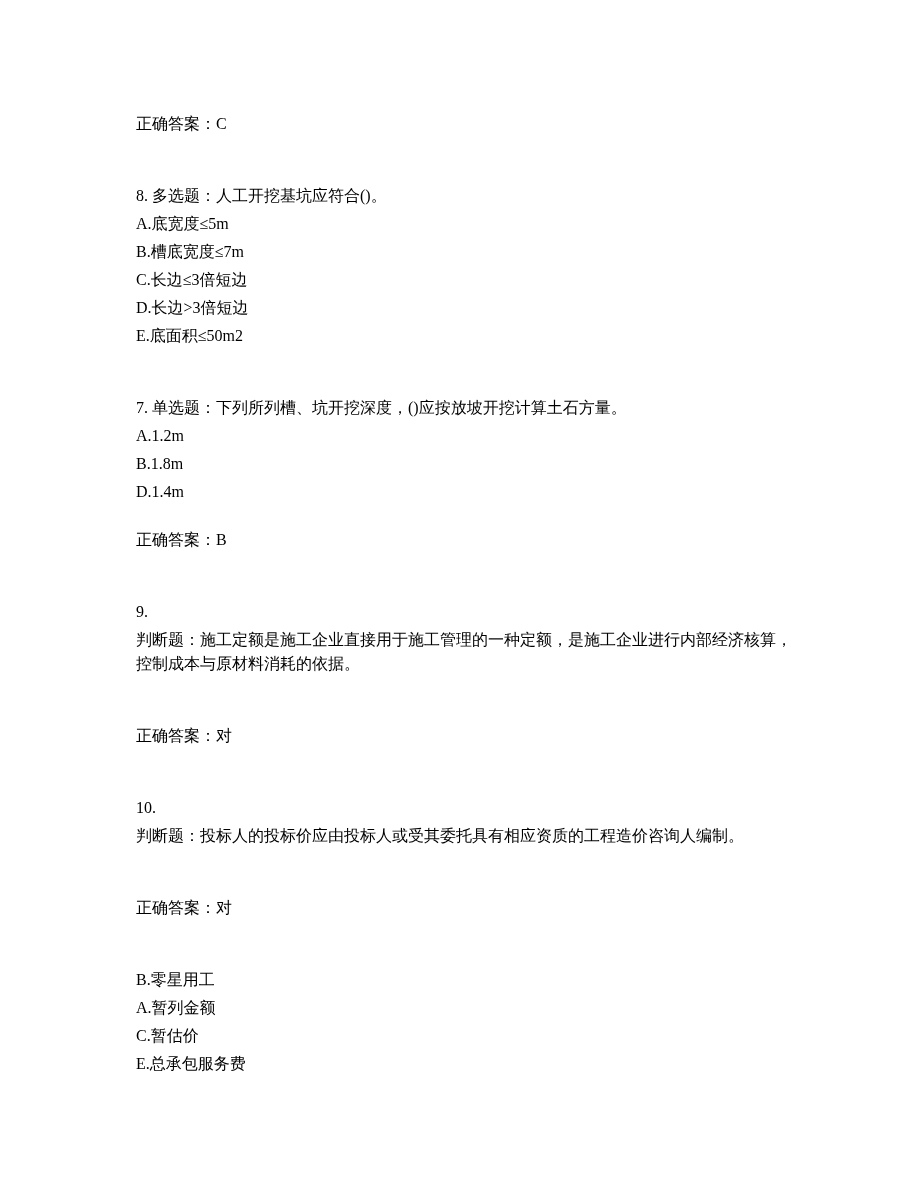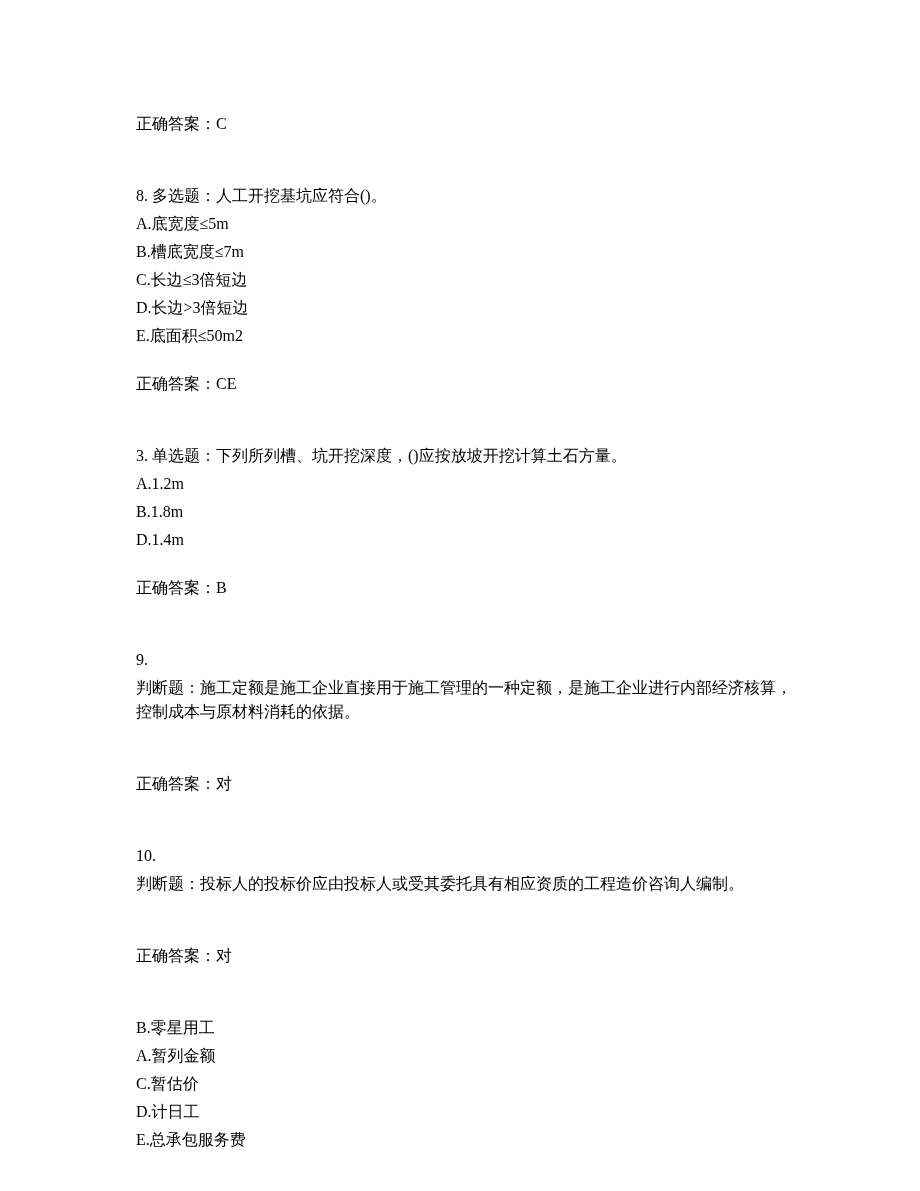--- a/index.html
+++ b/index.html
@@ -34,25 +34,24 @@
   <div class="line">正确答案：C</div>
 </div>
 
 <div class="question-block">
   <div class="line">8. 多选题：人工开挖基坑应符合()。</div>
   <div class="line">A.底宽度≤5m</div>
   <div class="line">B.槽底宽度≤7m</div>
   <div class="line">C.长边≤3倍短边</div>
   <div class="line">D.长边&gt;3倍短边</div>
   <div class="line">E.底面积≤50m2</div>
-  <div class="line answer-line">正确答案：CE</div>
 </div>
 
 <div class="question-block">
-  <div class="line">3. 单选题：下列所列槽、坑开挖深度，()应按放坡开挖计算土石方量。</div>
+  <div class="line">7. 单选题：下列所列槽、坑开挖深度，()应按放坡开挖计算土石方量。</div>
   <div class="line">A.1.2m</div>
   <div class="line">B.1.8m</div>
   <div class="line">D.1.4m</div>
   <div class="line answer-line">正确答案：B</div>
 </div>
 
 <div class="question-block">
   <div class="line">9.</div>
   <div class="line">判断题：施工定额是施工企业直接用于施工管理的一种定额，是施工企业进行内部经济核算，控制成本与原材料消耗的依据。</div>
   <div class="line answer-line" style="margin-top:48px">正确答案：对</div>
@@ -61,15 +60,14 @@
 <div class="question-block">
   <div class="line">10.</div>
   <div class="line">判断题：投标人的投标价应由投标人或受其委托具有相应资质的工程造价咨询人编制。</div>
   <div class="line answer-line" style="margin-top:48px">正确答案：对</div>
 </div>
 
 <div class="question-block">
   <div class="line">B.零星用工</div>
   <div class="line">A.暂列金额</div>
   <div class="line">C.暂估价</div>
-  <div class="line">D.计日工</div>
   <div class="line">E.总承包服务费</div>
 </div>
 
 </body></html>

